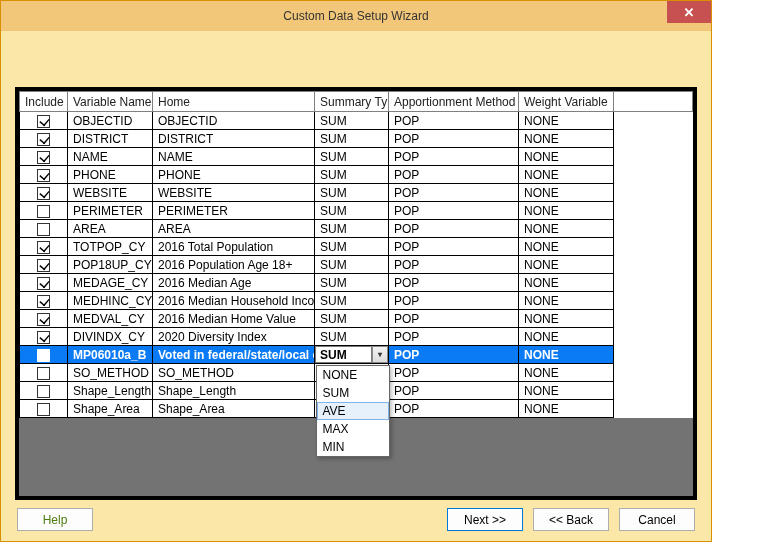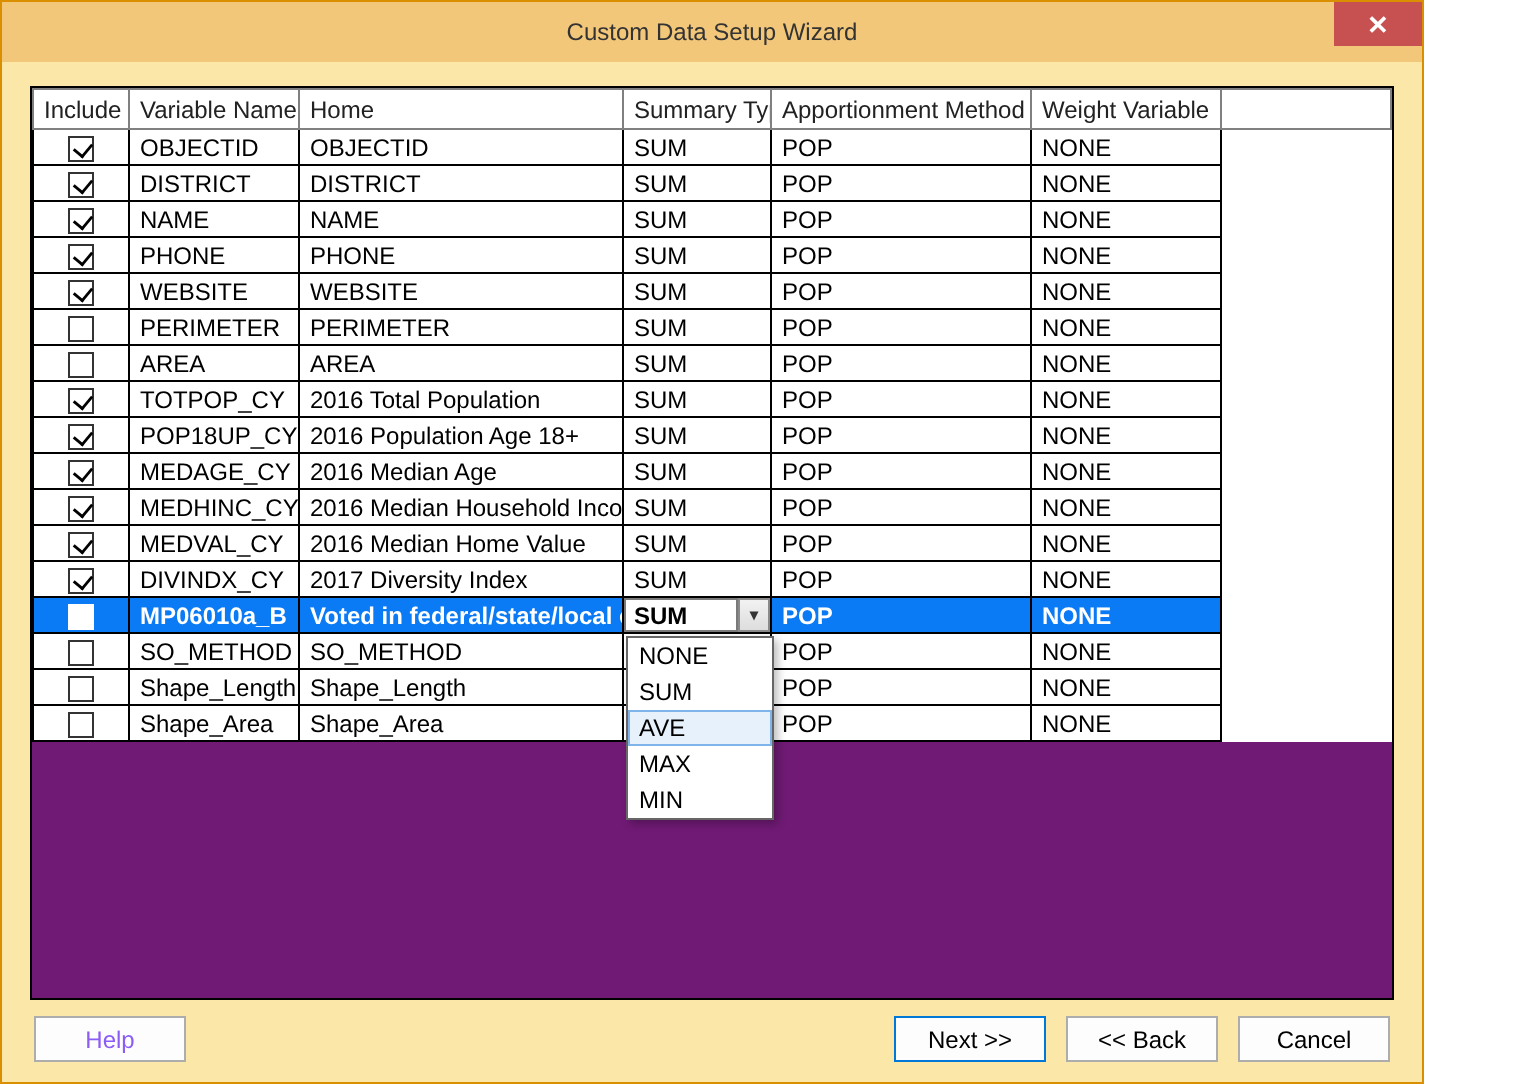--- a/index.html
+++ b/index.html
@@ -41,24 +41,25 @@
     display: flex; flex-direction: column;
     overflow: hidden;
   }
   .instruction {
     font-size: 12px;
     color: #222;
     margin-bottom: 4px;
   }
   .grid-wrap {
     flex: 1;
-    background: #701a75;
-    border: 1px solid #000000;
+    background: #737373;
+    border: 4px solid #000000;
     overflow: hidden;
     position: relative;
+    margin-top: 44px;
   }
   table.grid {
     border-collapse: collapse;
     width: 100%;
     table-layout: fixed;
     font-size: 12px;
   }
   table.grid th {
     background: #fff;
     border: 1px solid #808080;
@@ -172,21 +173,21 @@
     font-size: 12px;
     background: #fdfdfd;
     border: 1px solid #adadad;
     padding: 0 12px;
     cursor: pointer;
   }
   button.wiz-btn.default {
     border: 1px solid #0078d7;
   }
   button.wiz-btn:disabled {
-    color: #8b5cf6;
+    color: #4d7c0f;
     cursor: default;
   }
 </style>
 </head>
 <body>
 
 <div class="window">
 
   <div class="titlebar">
     <span>Custom Data Setup Wizard</span>
@@ -324,21 +325,21 @@
               <td>MEDVAL_CY</td>
               <td>2016 Median Home Value</td>
               <td>SUM</td>
               <td>POP</td>
               <td>NONE</td>
               <td style="border: none; background: rgb(255, 255, 255);"></td>
             </tr>
             <tr>
               <td class="include-cell"><span class="chk checked"></span></td>
               <td>DIVINDX_CY</td>
-              <td>2017 Diversity Index</td>
+              <td>2020 Diversity Index</td>
               <td>SUM</td>
               <td>POP</td>
               <td>NONE</td>
               <td style="border: none; background: rgb(255, 255, 255);"></td>
             </tr>
             <tr class="row-selected">
               <td class="include-cell"><span class="chk checked"></span></td>
               <td>MP06010a_B</td>
               <td>Voted in federal/state/local election</td>
               <td style="padding: 0px;">

